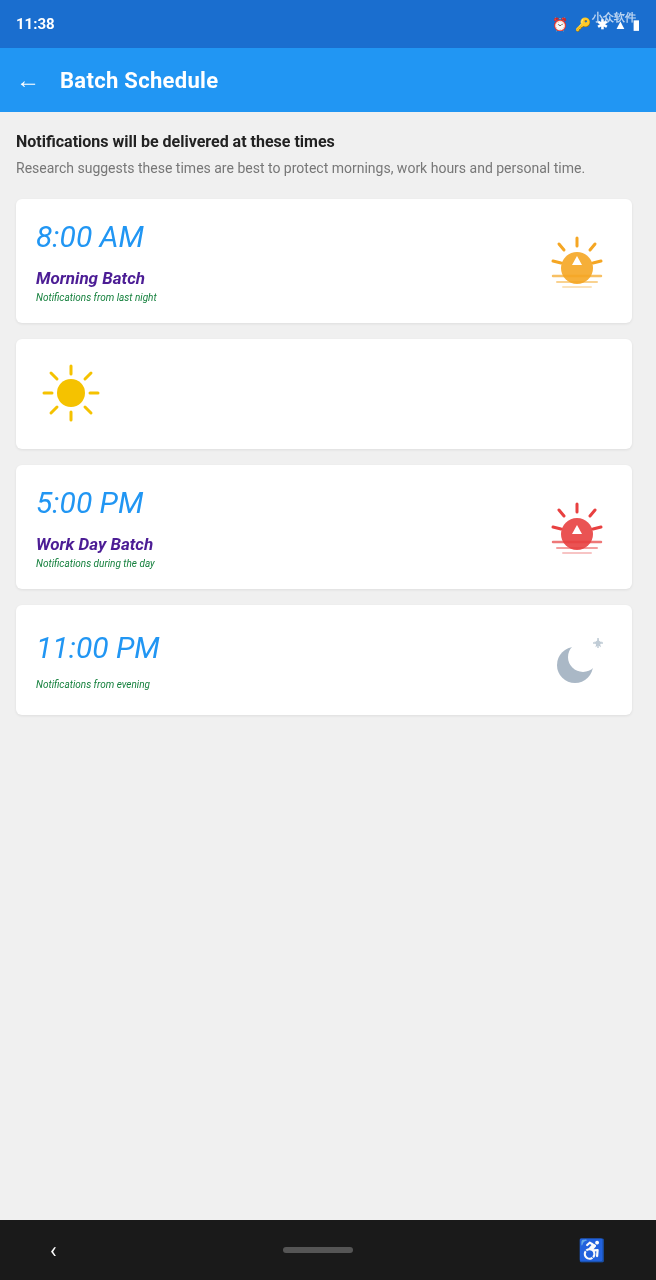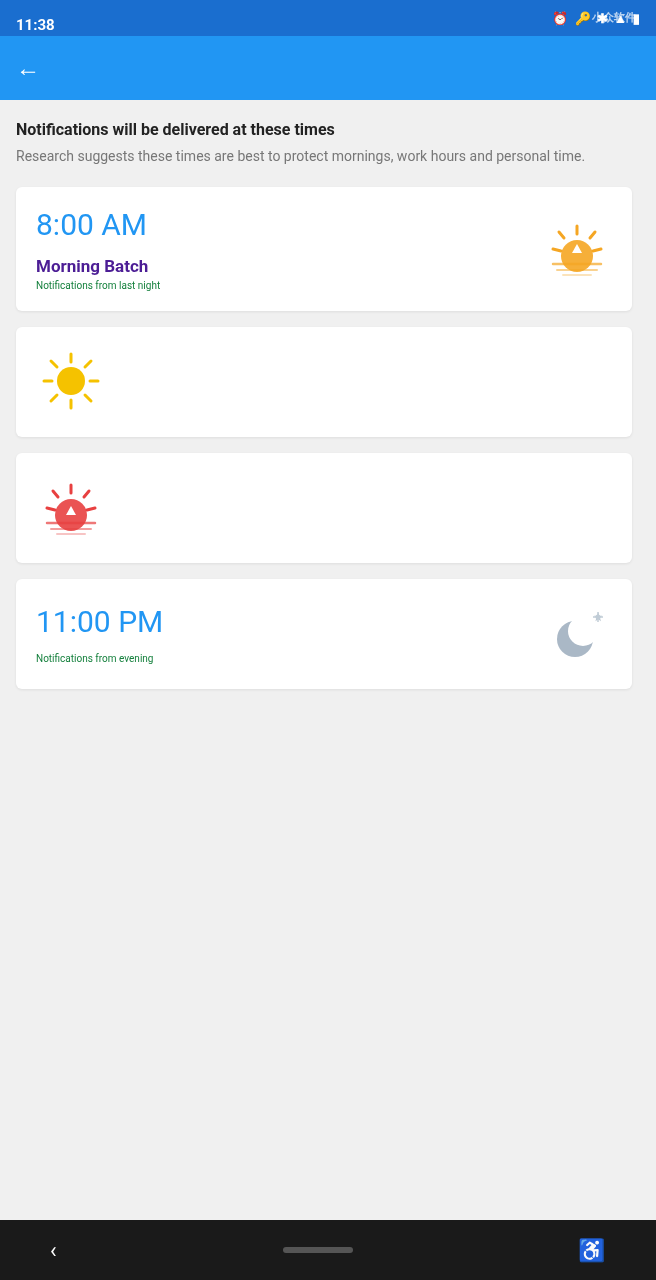--- a/index.html
+++ b/index.html
@@ -9,22 +9,23 @@
       min-height: 1280px;
       font-family: 'Roboto', Arial, sans-serif;
       background: #f0f0f0;
       overflow-x: hidden;
     }
 
     
     .status-bar {
       background: #1a6ecf;
       color: white;
-      height: 36px;
-      display: flex;
+      height: 48px;
+      display: flex;
+      align-items: center;
       justify-content: space-between;
       padding: 16px 16px;
       font-size: 15px;
       font-weight: bold;
     }
     .status-bar-right {
       display: flex;
       align-items: center;
       gap: 6px;
     }
@@ -83,20 +84,21 @@
       padding: 20px 20px 20px 20px;
       margin-bottom: 16px;
       position: relative;
       box-shadow: 0 1px 3px rgba(0,0,0,0.08);
       display: flex;
       align-items: center;
       justify-content: space-between;
     }
     .card-content {
       flex: 1;
+      font-style: italic;
     }
     .card-time {
       font-size: 30px;
       font-weight: 400;
       color: #2196F3;
       margin-bottom: 14px;
     }
     .card-name {
       font-size: 17px;
       font-weight: bold;
@@ -163,20 +165,21 @@
     <span class="status-icon">🔑</span>
     <span class="status-icon">✱</span>
     <span class="status-icon">▲</span>
     <span class="status-icon">▮</span>
     <span class="watermark">小众软件</span>
   </div>
 </div>
 
 <div class="app-bar">
   <span class="app-bar-back">←</span>
+  <span class="app-bar-title">Batch Schedule</span>
 </div>
 
 <div class="content">
   <div class="description-block">
     <div class="description-title">Notifications will be delivered at these times</div>
     <div class="description-sub">Research suggests these times are best to protect mornings, work hours and personal time.</div>
   </div>
 
   <div class="schedule-card">
     <div class="card-content">
@@ -216,20 +219,25 @@
         <line x1="51" y1="32" x2="59" y2="32" stroke="#f5c200" stroke-width="3" stroke-linecap="round"></line>
         <line x1="12" y1="12" x2="18" y2="18" stroke="#f5c200" stroke-width="3" stroke-linecap="round"></line>
         <line x1="46" y1="46" x2="52" y2="52" stroke="#f5c200" stroke-width="3" stroke-linecap="round"></line>
         <line x1="52" y1="12" x2="46" y2="18" stroke="#f5c200" stroke-width="3" stroke-linecap="round"></line>
         <line x1="18" y1="46" x2="12" y2="52" stroke="#f5c200" stroke-width="3" stroke-linecap="round"></line>
       </svg>
     </div>
   </div>
 
   <div class="schedule-card">
+    <div class="card-content">
+      <div class="card-time">5:00 PM</div>
+      <div class="card-name">Work Day Batch</div>
+      <div class="card-desc">Notifications during the day</div>
+    </div>
     <div class="card-icon">
 
       <svg width="65" height="65" viewBox="0 0 65 65">
 
         <circle cx="32" cy="40" r="16" fill="#e84040" opacity="0.9"></circle>
 
         <line x1="32" y1="10" x2="32" y2="18" stroke="#e84040" stroke-width="3" stroke-linecap="round"></line>
         <line x1="50" y1="16" x2="45" y2="22" stroke="#e84040" stroke-width="3" stroke-linecap="round"></line>
         <line x1="14" y1="16" x2="19" y2="22" stroke="#e84040" stroke-width="3" stroke-linecap="round"></line>
         <line x1="8" y1="33" x2="16" y2="35" stroke="#e84040" stroke-width="3" stroke-linecap="round"></line>

